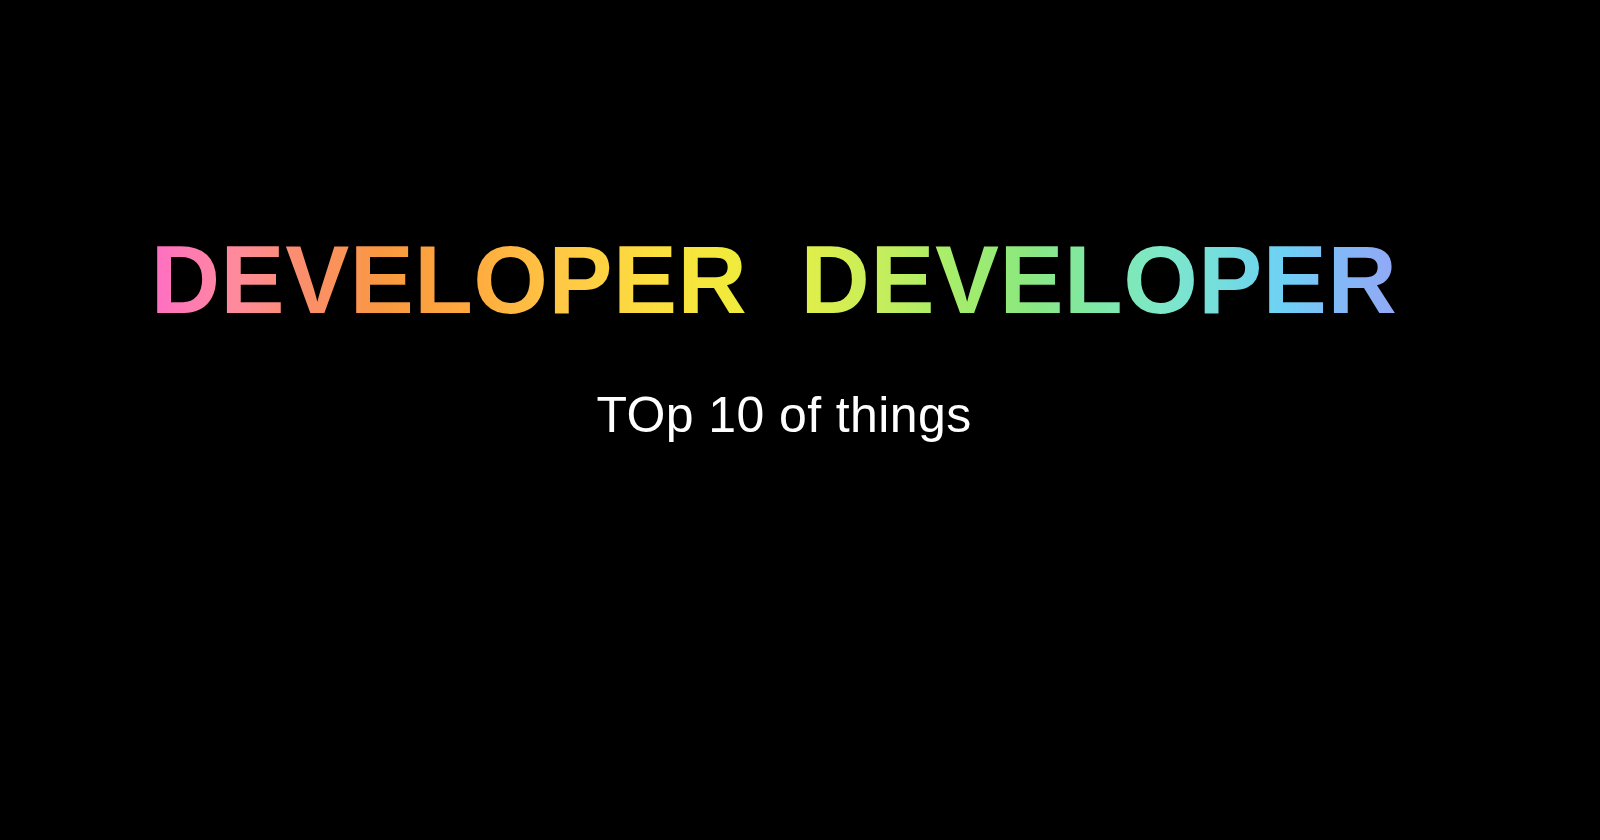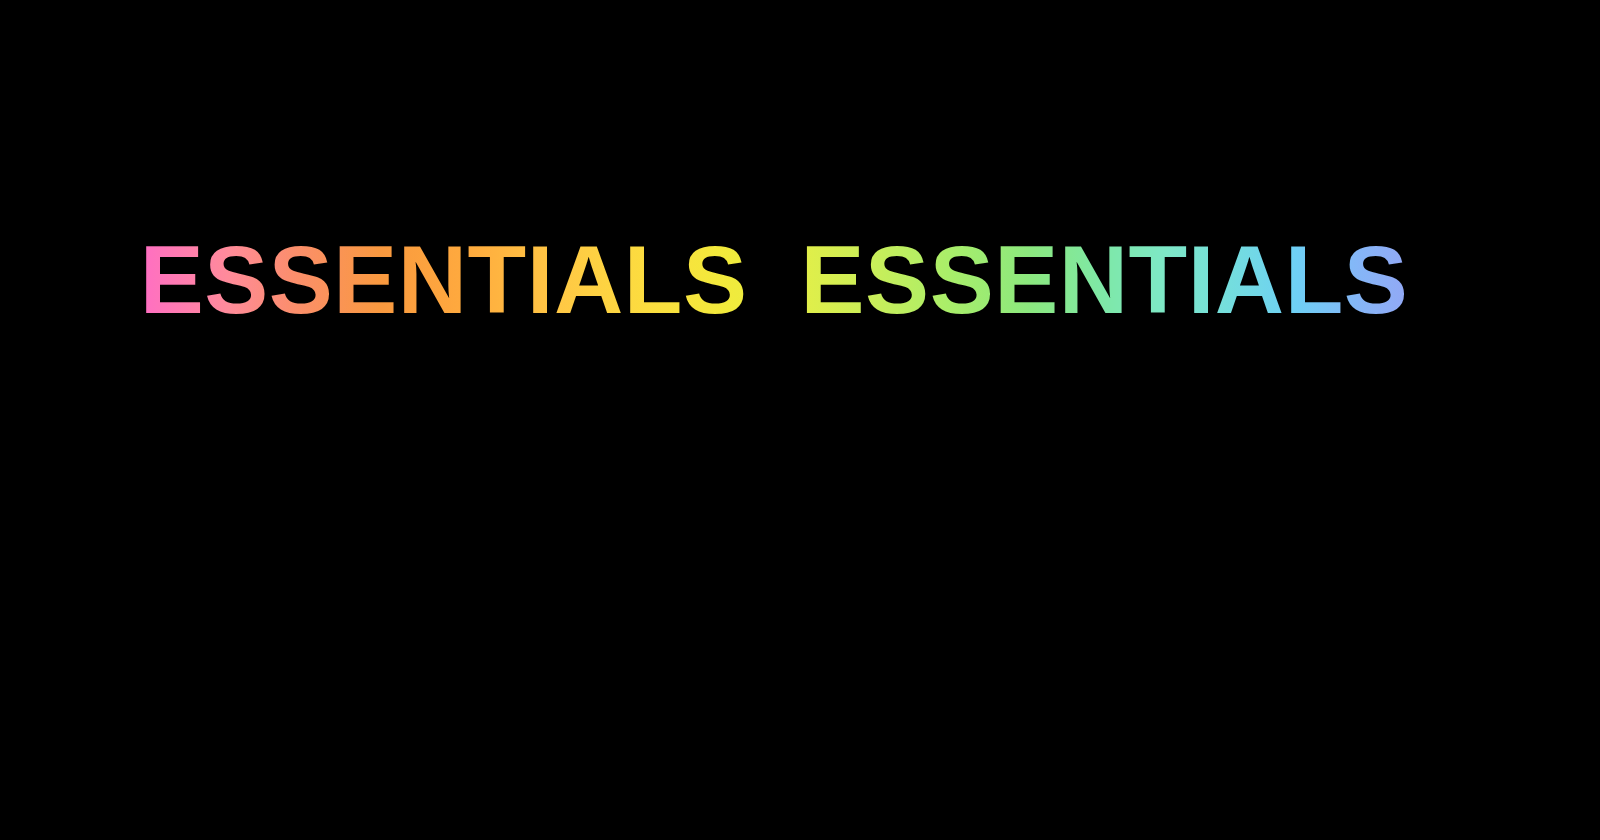--- a/index.html
+++ b/index.html
@@ -96,18 +96,19 @@
     -webkit-font-smoothing: antialiased;
   }
 </style>
 </head>
 <body>
 
 <div id="slide">
 
   <div class="title-wrap">
 
-    <h1 class="headline">ESSENTIALS  ESSENTIALS</h1>
+    <h1 class="headline">DEVELOPER  DEVELOPER</h1>
 
+    <p class="subtitle">TOp 10 of things</p>
 
   </div>
 
 </div>
 
 </body></html>

